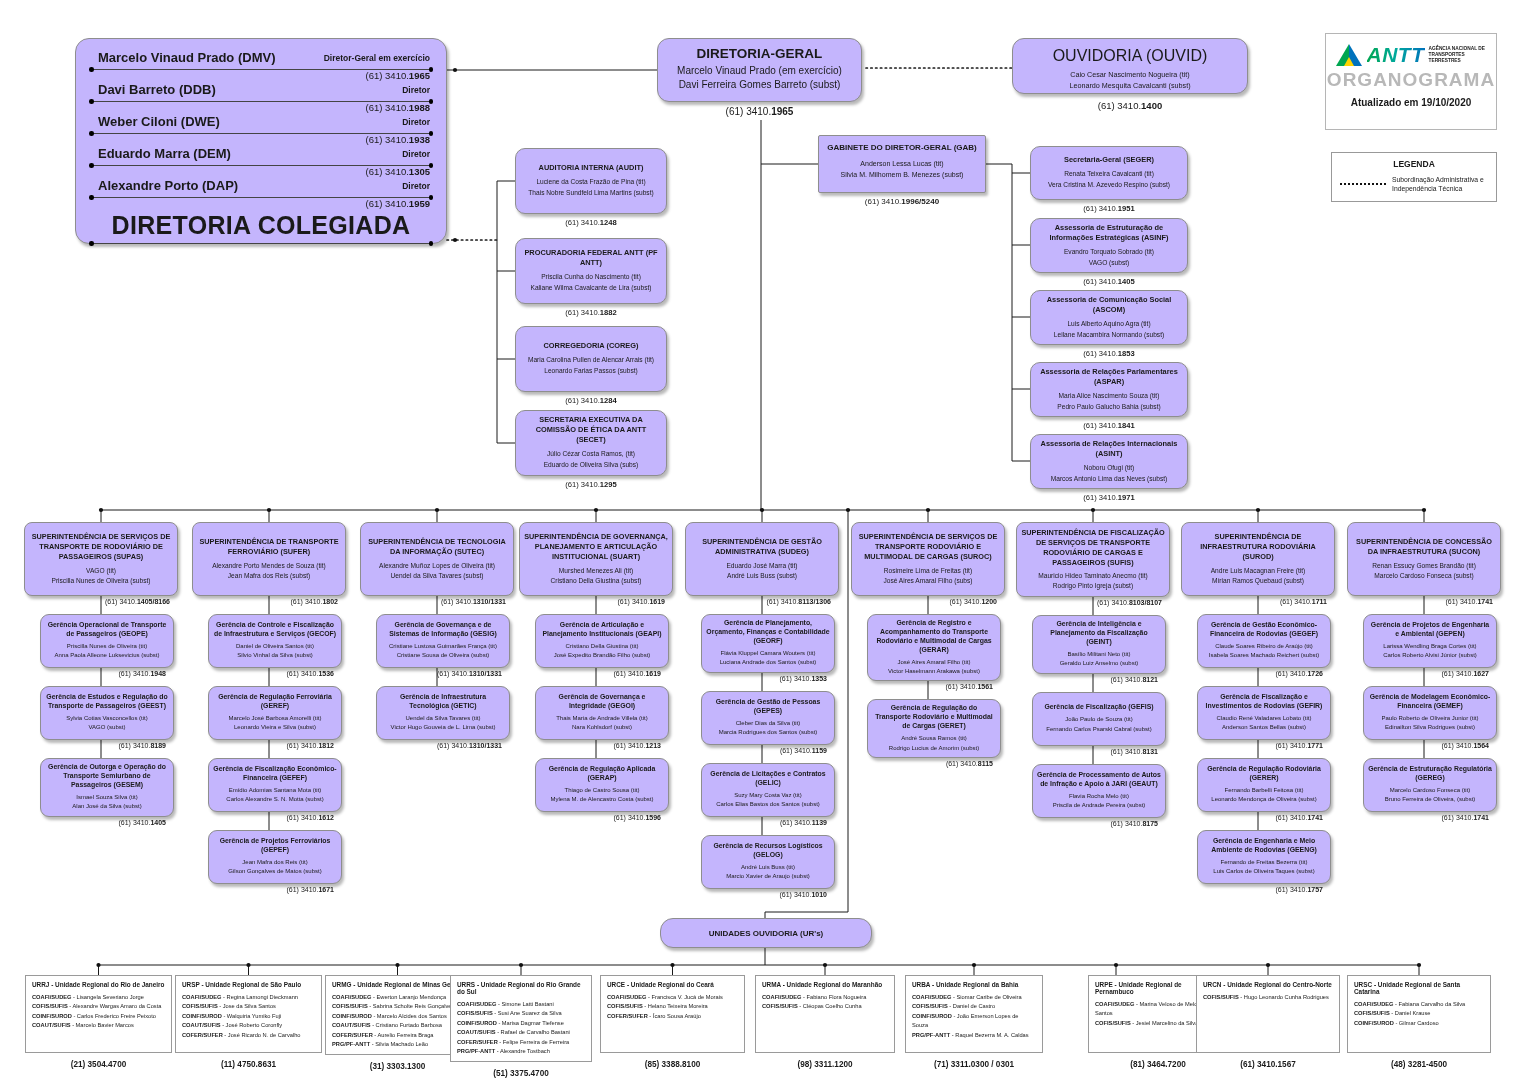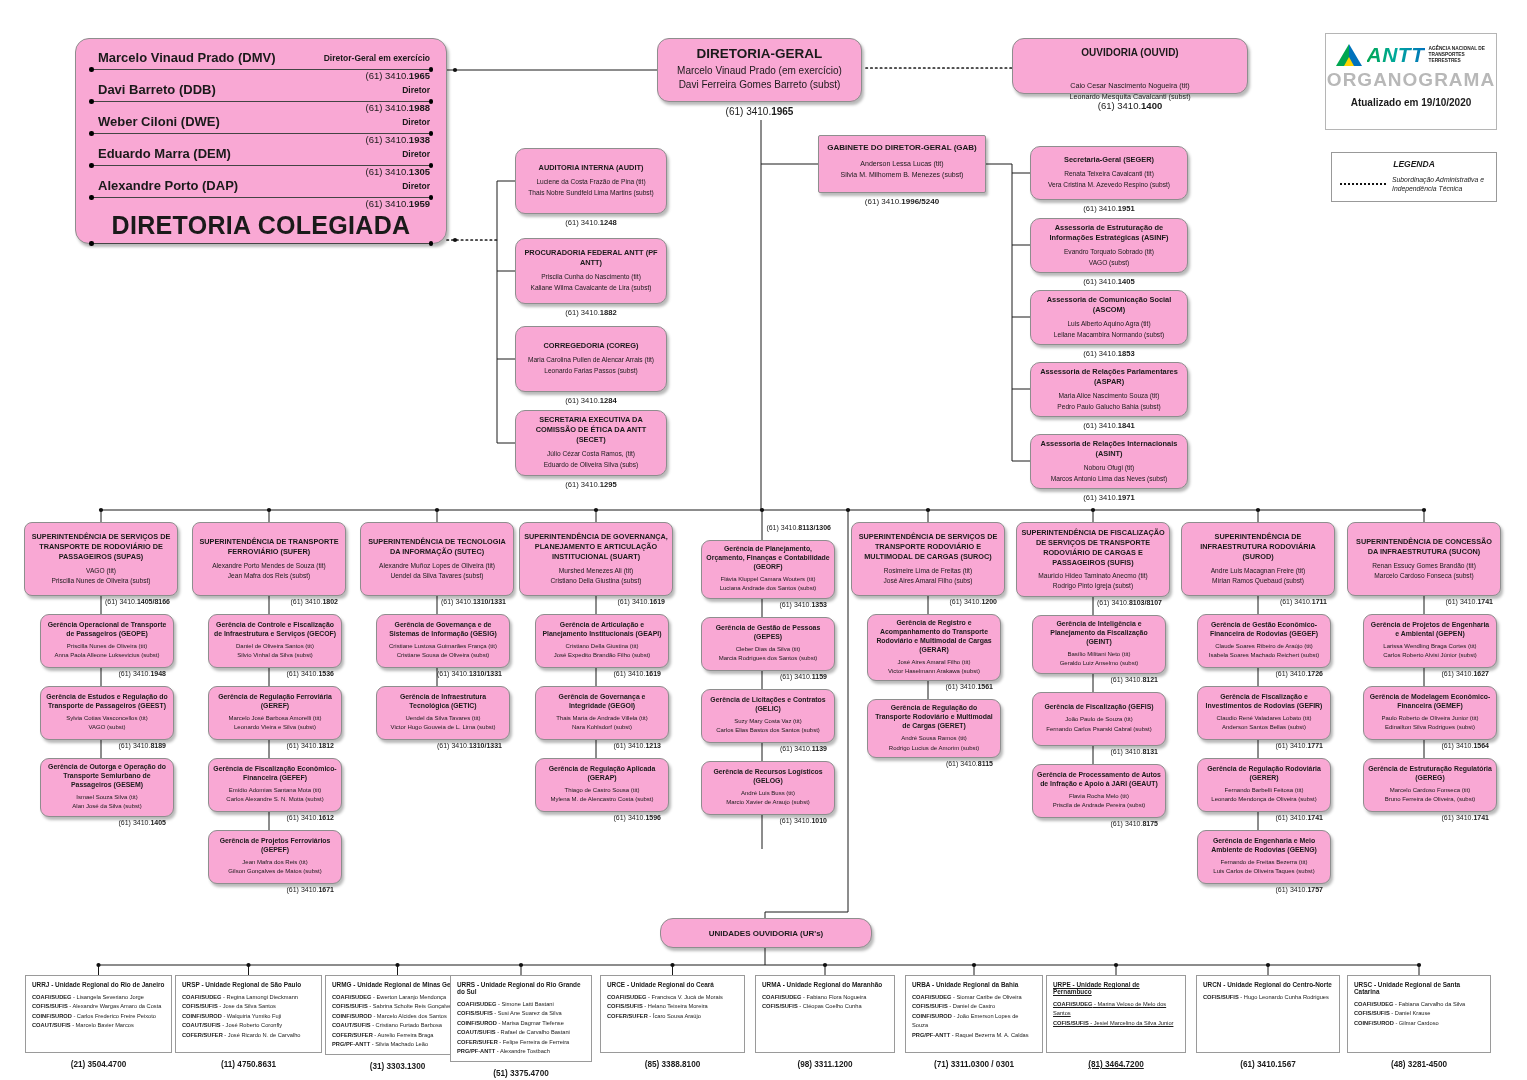--- a/index.html
+++ b/index.html
@@ -1,20 +1,20 @@
 <!DOCTYPE html>
 <html><head>
 <meta charset="utf-8">
 <style>
   html,body{margin:0;padding:0;background:#fff;}
   body{font-family:"Liberation Sans",sans-serif;color:#1a1a1a;}
   #canvas{position:relative;width:1527px;height:1080px;background:#fff;overflow:hidden;}
   #connectors{position:absolute;left:0;top:0;z-index:0;}
   .layer{position:absolute;inset:0;z-index:1;}
-  .bx{background:#f9a8d4;border:1px solid #8e8e8e;border-radius:10px;
+  .bx{background:#c4b5fd;border:1px solid #8e8e8e;border-radius:10px;
       box-shadow:2px 3px 3px rgba(0,0,0,.28);position:relative;z-index:1;}
   
   .board{position:absolute;left:75px;top:38px;width:372px;height:206px;border-radius:14px;
          padding:10px 12px 0;box-sizing:border-box;}
   .board-row{position:relative;height:32px;}
   .b-name{position:absolute;left:10px;top:1px;font-size:13px;font-weight:bold;}
   .b-role{position:absolute;right:4px;top:4px;font-size:8.5px;font-weight:bold;}
   .b-phone{position:absolute;right:4px;top:21px;font-size:9.5px;}
   .board-line{position:absolute;left:2px;right:2px;top:20px;border-top:1px solid #444;}
   .board-line::before,.board-line::after{content:"";position:absolute;width:4.5px;height:4.5px;
@@ -24,35 +24,35 @@
   .board-title{text-align:center;font-size:25px;font-weight:bold;letter-spacing:.3px;margin-top:2px;}
   .board-title-block .board-line{top:32px;}
   
   .dg-box{position:absolute;left:657px;top:38px;width:205px;height:64px;border-radius:12px;
           text-align:center;padding-top:7px;box-sizing:border-box;}
   .dg-title{font-size:13.5px;font-weight:bold;margin-bottom:3px;}
   .dg-line{font-size:10px;line-height:1.35;}
   .dg-phone{position:absolute;left:657px;top:106px;width:205px;text-align:center;font-size:10px;z-index:1;}
   .ouv-box{position:absolute;left:1012px;top:38px;width:236px;height:56px;border-radius:12px;
            text-align:center;padding-top:8px;box-sizing:border-box;}
-  .ouv-title{font-size:10px;font-weight:bold;margin-bottom:23px;}
+  .ouv-title{font-size:16px;font-weight:normal;margin-bottom:5px;}
   .ouv-line{font-size:7.2px;line-height:1.5;}
   .ouv-phone{position:absolute;left:1012px;top:100px;width:236px;text-align:center;font-size:9.5px;z-index:1;}
   
   .logo-box{position:absolute;left:1325px;top:33px;width:172px;height:97px;border:1px solid #b5b5b5;
             background:#fff;z-index:1;box-sizing:border-box;padding-top:9px;text-align:center;}
   .brand-row{display:flex;align-items:center;justify-content:center;gap:4px;}
   .brand-text{font-size:21px;font-weight:bold;font-style:italic;letter-spacing:.5px;
       background:linear-gradient(90deg,#00a651,#00a99d,#0072bc);
       -webkit-background-clip:text;background-clip:text;color:transparent;}
   .agency{font-size:4.8px;font-weight:bold;text-align:left;color:#222;line-height:1.3;}
   .organograma{font-size:19px;font-weight:bold;color:#b8b8b8;letter-spacing:1px;margin-top:2px;}
   .updated{font-size:10px;font-weight:bold;margin-top:6px;}
   .legend-box{position:absolute;left:1331px;top:152px;width:166px;height:50px;border:1px solid #999;
-              background:#fff;z-index:1;box-sizing:border-box;text-align:center;padding-top:6px;font-style:italic;}
+              background:#fff;z-index:1;box-sizing:border-box;text-align:center;padding-top:6px;}
   .legend-title{font-size:8.5px;font-weight:bold;margin-bottom:6px;}
   .legend-row{display:flex;align-items:center;justify-content:center;gap:6px;padding:0 8px;}
   .legend-dots{width:46px;border-top:2.2px dotted #111;flex:none;}
   .legend-text{font-size:6.8px;text-align:left;line-height:1.35;}
   
   .gab-box{position:absolute;left:818px;top:135px;width:168px;height:58px;border-radius:2px;
            text-align:center;padding-top:7px;box-sizing:border-box;}
   .gab-title{font-size:8px;font-weight:bold;margin-bottom:7px;}
   .gab-line{font-size:7px;line-height:1.55;}
   .gab-phone{position:absolute;left:818px;top:197px;width:168px;text-align:center;font-size:8px;z-index:1;}
@@ -413,20 +413,24 @@
         </div>
         <div class="sub-wrap">
           <div class="sub-box bx">
             <div class="sub-title">Gerência de Regulação Aplicada (GERAP)</div>
             <div class="sub-names">Thiago de Castro Sousa (tit)<br>Mylena M. de Alencastro Costa (subst)</div>
           </div>
           <div class="col-phone">(61) 3410.<b>1596</b></div>
         </div>
       </div>
       <div class="sup-col" style="left: 685px; width: 154px;">
+        <div class="sup-head bx">
+          <div class="sup-title">SUPERINTENDÊNCIA DE GESTÃO ADMINISTRATIVA (SUDEG)</div>
+          <div class="sup-names">Eduardo José Marra (tit)<br>André Luis Buss (subst)</div>
+        </div>
         <div class="col-phone">(61) 3410.<b>8113/1306</b></div>
         <div class="sub-wrap">
           <div class="sub-box bx">
             <div class="sub-title">Gerência de Planejamento, Orçamento, Finanças e Contabilidade (GEORF)</div>
             <div class="sub-names">Flávia Kluppel Camara Wouters (tit)<br>Luciana Andrade dos Santos (subst)</div>
           </div>
           <div class="col-phone">(61) 3410.<b>1353</b></div>
         </div>
         <div class="sub-wrap">
           <div class="sub-box bx">
@@ -631,21 +635,21 @@
       <div class="reg-wrap" style="left: 905px; width: 138px;">
         <div class="reg-box">
           <div class="reg-title">URBA - Unidade Regional da Bahia</div>
           <div class="reg-line"><b>COAFI/SUDEG</b> - Siomar Caribe de Oliveira</div>
           <div class="reg-line"><b>COFIS/SUFIS</b> - Daniel de Castro</div>
           <div class="reg-line"><b>COINF/SUROD</b> - João Emerson Lopes de Souza</div>
           <div class="reg-line"><b>PRG/PF-ANTT</b> - Raquel Bezerra M. A. Caldas</div>
         </div>
         <div class="reg-phone">(71) 3311.0300 / 0301</div>
       </div>
-      <div class="reg-wrap" style="left: 1046px; width: 140px; text-decoration: underline;">
+      <div class="reg-wrap" style="left: 1088px; width: 140px;">
         <div class="reg-box">
           <div class="reg-title">URPE - Unidade Regional de Pernambuco</div>
           <div class="reg-line"><b>COAFI/SUDEG</b> - Marina Veloso de Melo dos Santos</div>
           <div class="reg-line"><b>COFIS/SUFIS</b> - Jesiel Marcelino da Silva Junior</div>
         </div>
         <div class="reg-phone">(81) 3464.7200</div>
       </div>
       <div class="reg-wrap" style="left: 1196px; width: 144px;">
         <div class="reg-box">
           <div class="reg-title">URCN - Unidade Regional do Centro-Norte</div>

